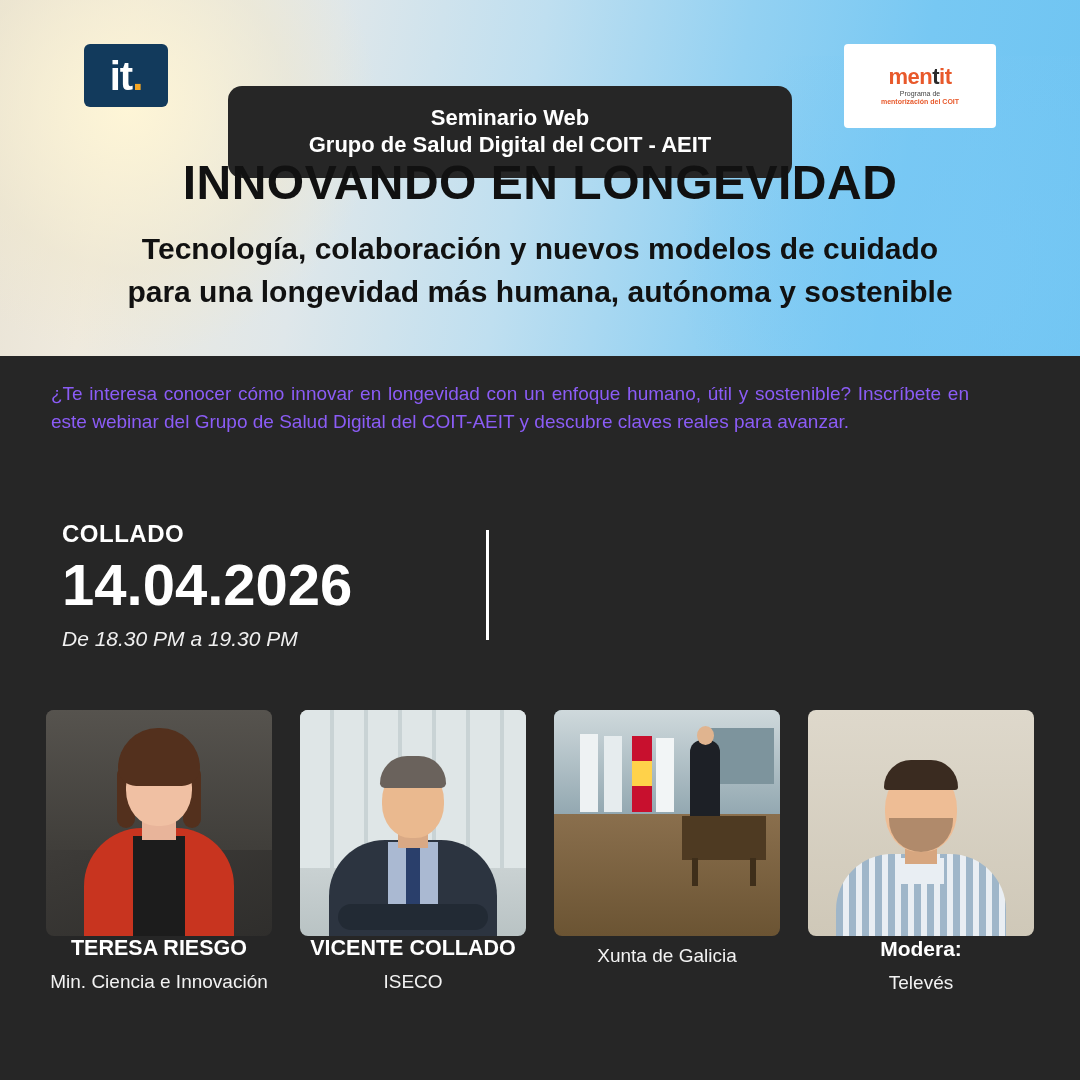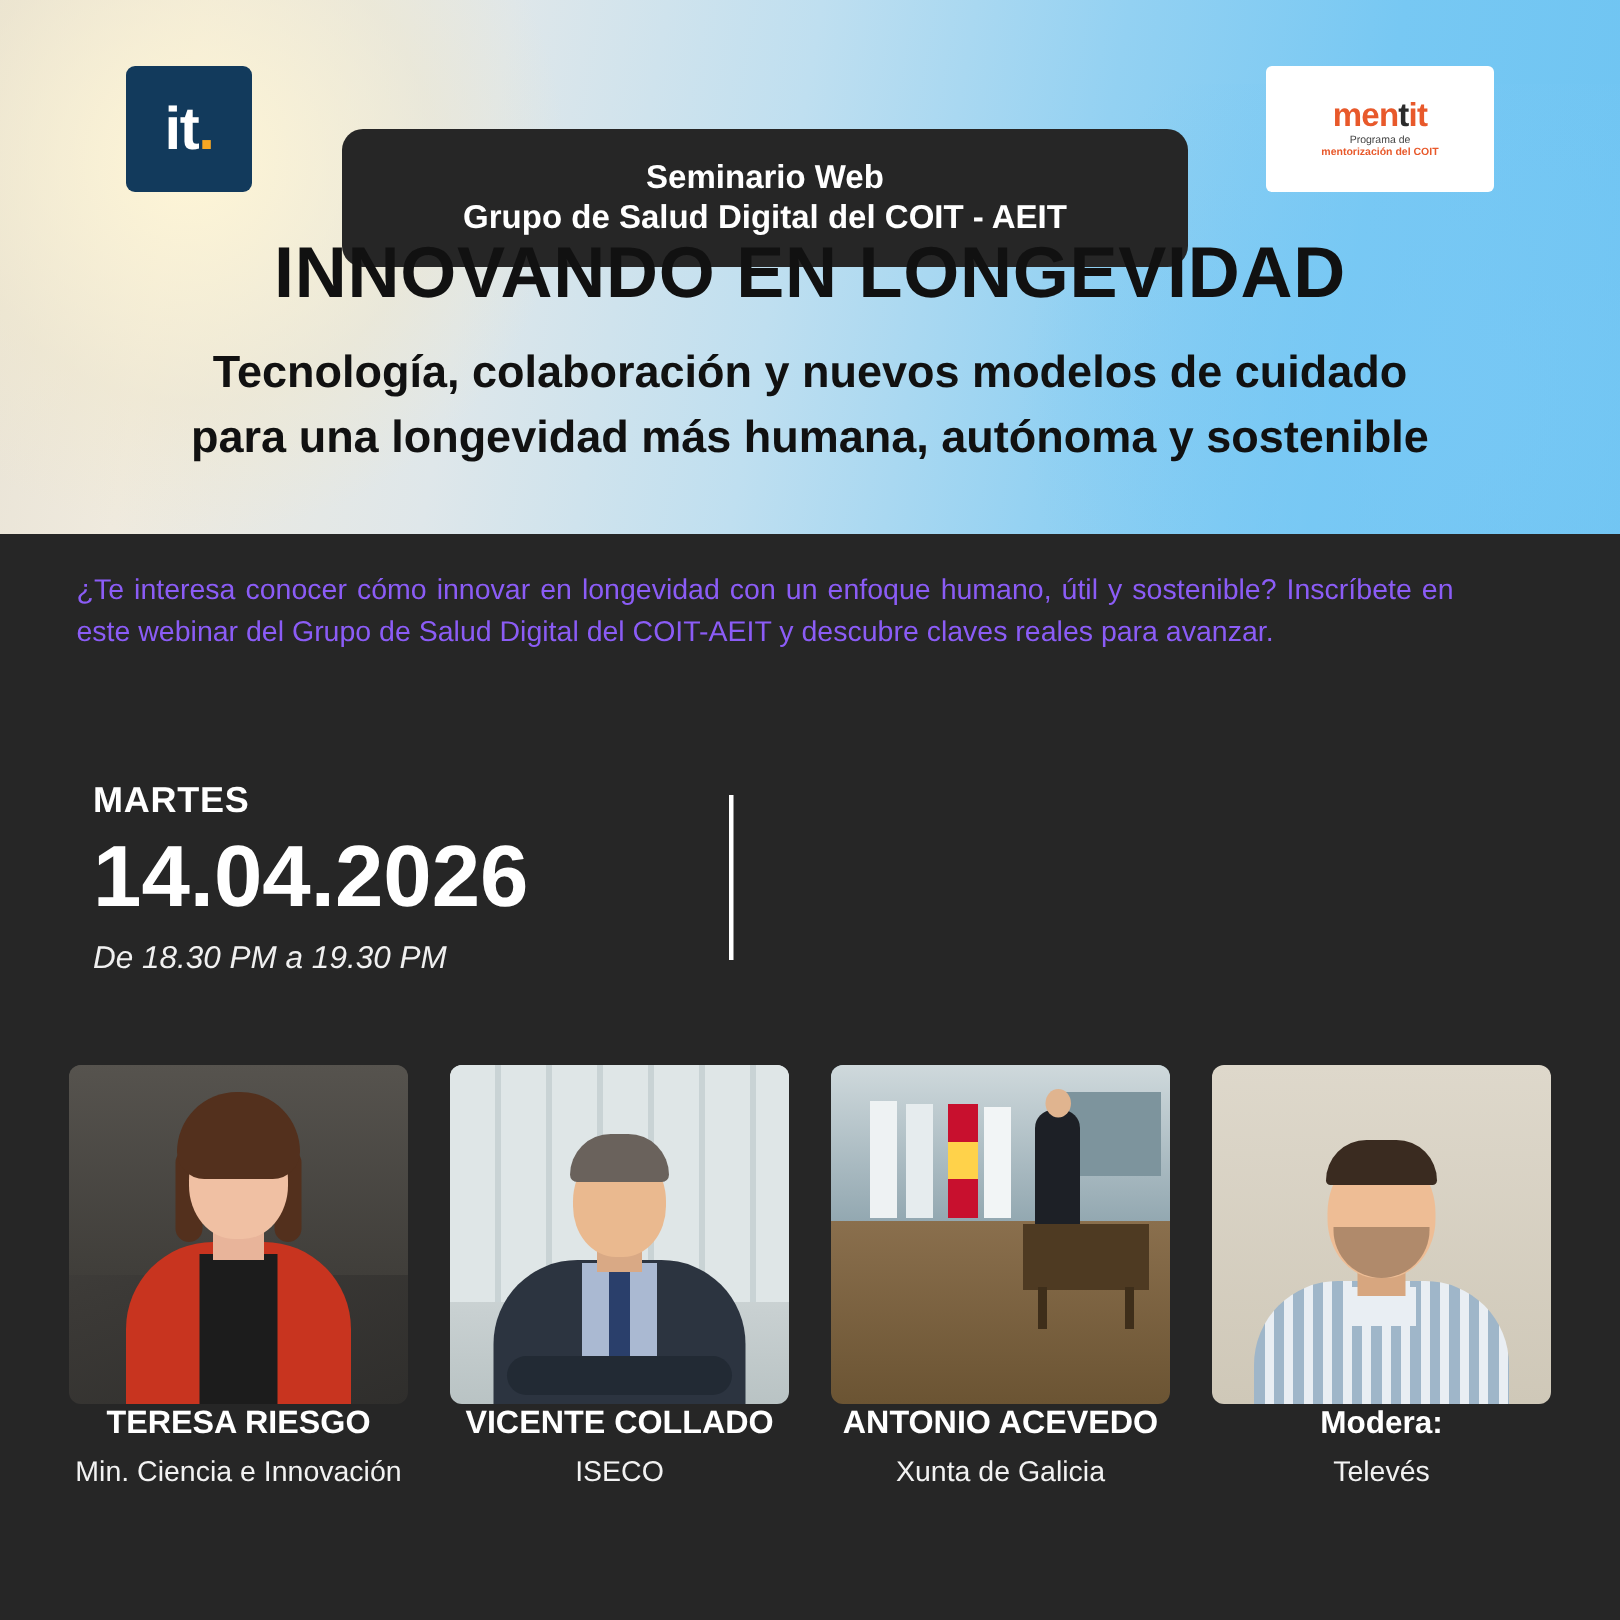--- a/index.html
+++ b/index.html
@@ -51,21 +51,21 @@
     width: 1080px; height: 88px;
     display: flex;
     align-items: center;
     z-index: 4;
   }
 
   
   .it-logo {
     position: absolute;
     left: 84px; top: 0;
-    width: 84px; height: 84px;
+    width: 84px; height: 63px;
     background: #123a5c;
     border-radius: 6px;
     display: flex;
     align-items: center;
     justify-content: center;
   }
   .it-logo .txt {
     color: #ffffff;
     font-size: 40px;
     font-weight: bold;
@@ -320,21 +320,21 @@
     <div class="main-title">INNOVANDO EN LONGEVIDAD</div>
     <div class="subtitle">
       <span>Tecnología, colaboración y nuevos modelos de cuidado</span><br>
       <span>para una longevidad más humana, autónoma y sostenible</span>
     </div>
   </div>
 
   <div class="intro">¿Te interesa conocer cómo innovar en longevidad con un enfoque humano, útil y sostenible? Inscríbete en este webinar del Grupo de Salud Digital del COIT-AEIT y descubre claves reales para avanzar.</div>
 
   <div class="date-block">
-    <div class="dow">MARTES</div>
+    <div class="dow">COLLADO</div>
     <div class="date">14.04.2026</div>
     <div class="time">De 18.30 PM a 19.30 PM</div>
   </div>
   <div class="divider-v"></div>
 
   <div class="speakers">
 
     <div class="speaker">
       <div class="photo">
         <div class="ph p1">
@@ -378,21 +378,20 @@
           <div class="flagE"></div>
           <div class="flagG"></div>
           <div class="screen"></div>
           <div class="person"></div>
           <div class="phead"></div>
           <div class="table"></div>
           <div class="tableleg"></div>
           <div class="tableleg2"></div>
         </div>
       </div>
-      <div class="sp-name">ANTONIO ACEVEDO</div>
       <div class="sp-org">Xunta de Galicia</div>
     </div>
 
     <div class="speaker modera">
       <div class="photo">
         <div class="ph p4">
           <div class="body"></div>
           <div class="collar"></div>
           <div class="neck"></div>
           <div class="head"></div>

